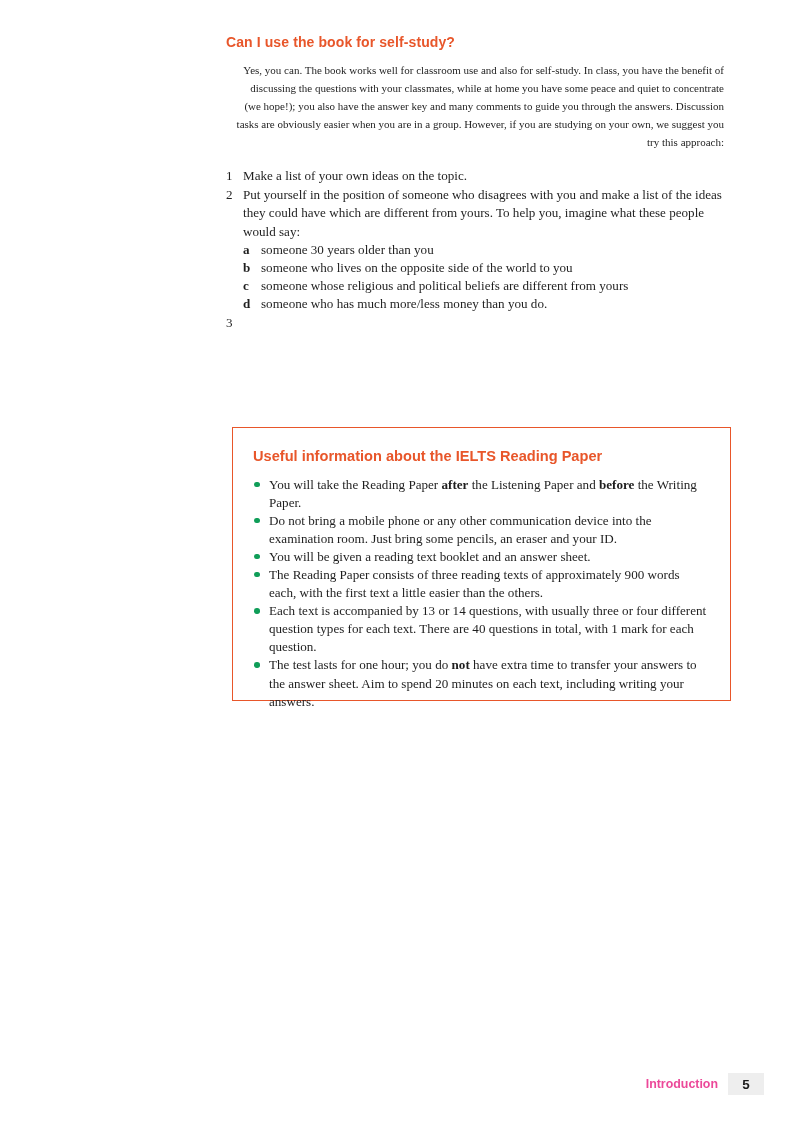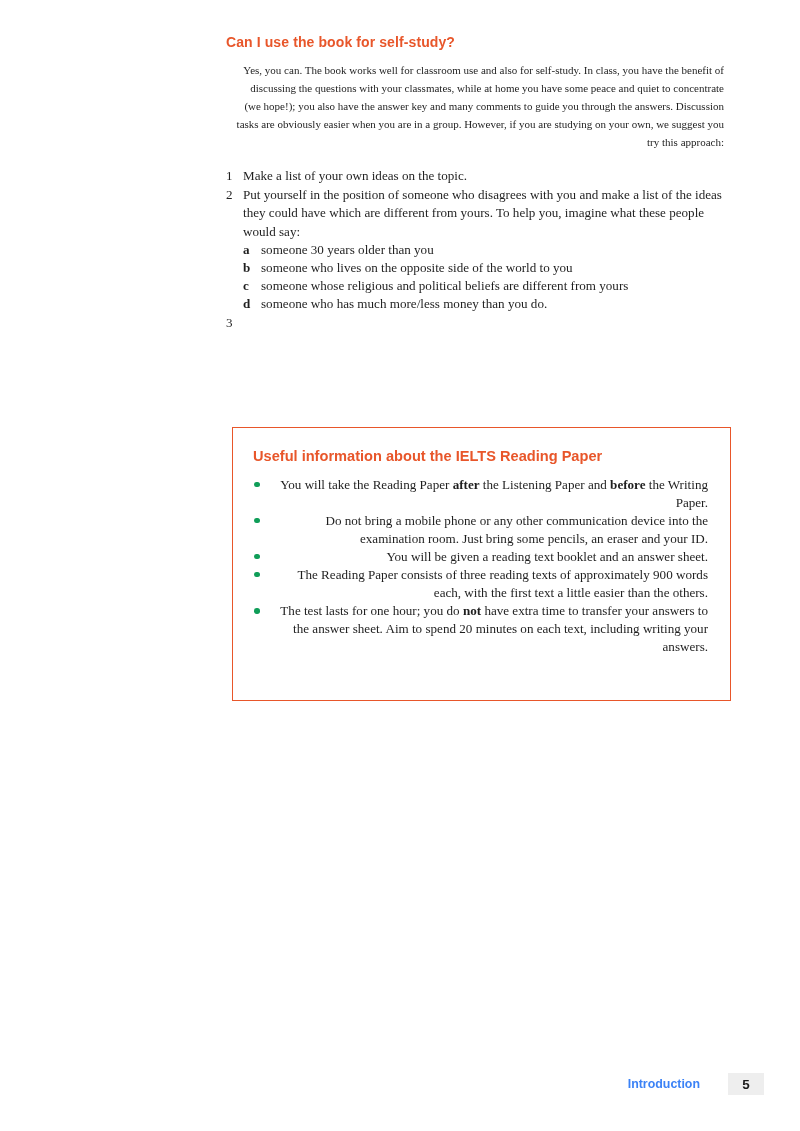--- a/index.html
+++ b/index.html
@@ -114,21 +114,20 @@
     font-weight: bold;
     font-size: 14.6px;
     color: #e8562a;
     margin: 0 0 10px 0;
     line-height: 1.2;
   }
   .bullet-list {
     margin: 0;
     padding: 0;
     list-style: none;
-    text-align: right;
   }
   .bullet-item {
     position: relative;
     padding-left: 16px;
     font-size: 13.1px;
     line-height: 18.1px;
     margin-bottom: 0px;
     color: #1e1e1e;
   }
   .bullet-dot {
@@ -149,22 +148,22 @@
     right: 36px;
     bottom: 36px;
     display: flex;
     align-items: center;
     height: 22px;
   }
   .footer-label {
     font-family: "Liberation Sans", sans-serif;
     font-weight: bold;
     font-size: 12.4px;
-    color: #3b82f6;
-    margin-right: 28px;
+    color: #ec4899;
+    margin-right: 10px;
   }
   .footer-page {
     font-family: "Liberation Sans", sans-serif;
     font-weight: bold;
     font-size: 13.4px;
     color: #1a1a1a;
     background: #eeeeee;
     width: 36px;
     height: 22px;
     display: flex;
@@ -197,20 +196,21 @@
   </div>
 
   <div class="info-box">
     <div class="info-box-inner">
       <h2 class="info-box-title">Useful information about the IELTS Reading Paper</h2>
       <ul class="bullet-list">
           <li class="bullet-item"><span class="bullet-dot"></span><span><span>You will take the Reading Paper </span><b>after</b><span> the Listening Paper and </span><b>before</b><span> the Writing Paper.</span></span></li>
           <li class="bullet-item"><span class="bullet-dot"></span><span><span>Do not bring a mobile phone or any other communication device into the examination room. Just bring some pencils, an eraser and your ID.</span></span></li>
           <li class="bullet-item"><span class="bullet-dot"></span><span><span>You will be given a reading text booklet and an answer sheet.</span></span></li>
           <li class="bullet-item"><span class="bullet-dot"></span><span><span>The Reading Paper consists of three reading texts of approximately 900 words each, with the first text a little easier than the others.</span></span></li>
+          <li class="bullet-item"><span class="bullet-dot"></span><span><span>Each text is accompanied by 13 or 14 questions, with usually three or four different question types for each text. There are 40 questions in total, with 1 mark for each question.</span></span></li>
           <li class="bullet-item"><span class="bullet-dot"></span><span><span>The test lasts for one hour; you do </span><b>not</b><span> have extra time to transfer your answers to the answer sheet. Aim to spend 20 minutes on each text, including writing your answers.</span></span></li>
         </ul>
     </div>
   </div>
 
   <div class="footer">
     <span class="footer-label">Introduction</span>
     <span class="footer-page">5</span>
   </div>
 

